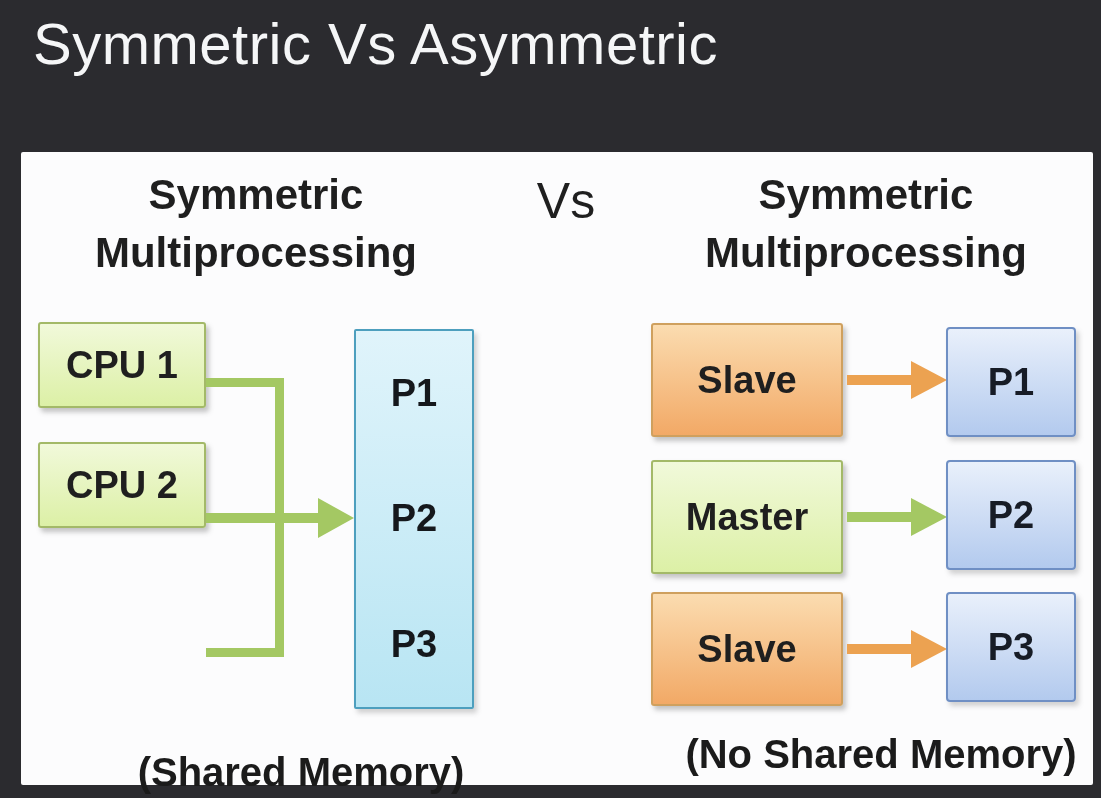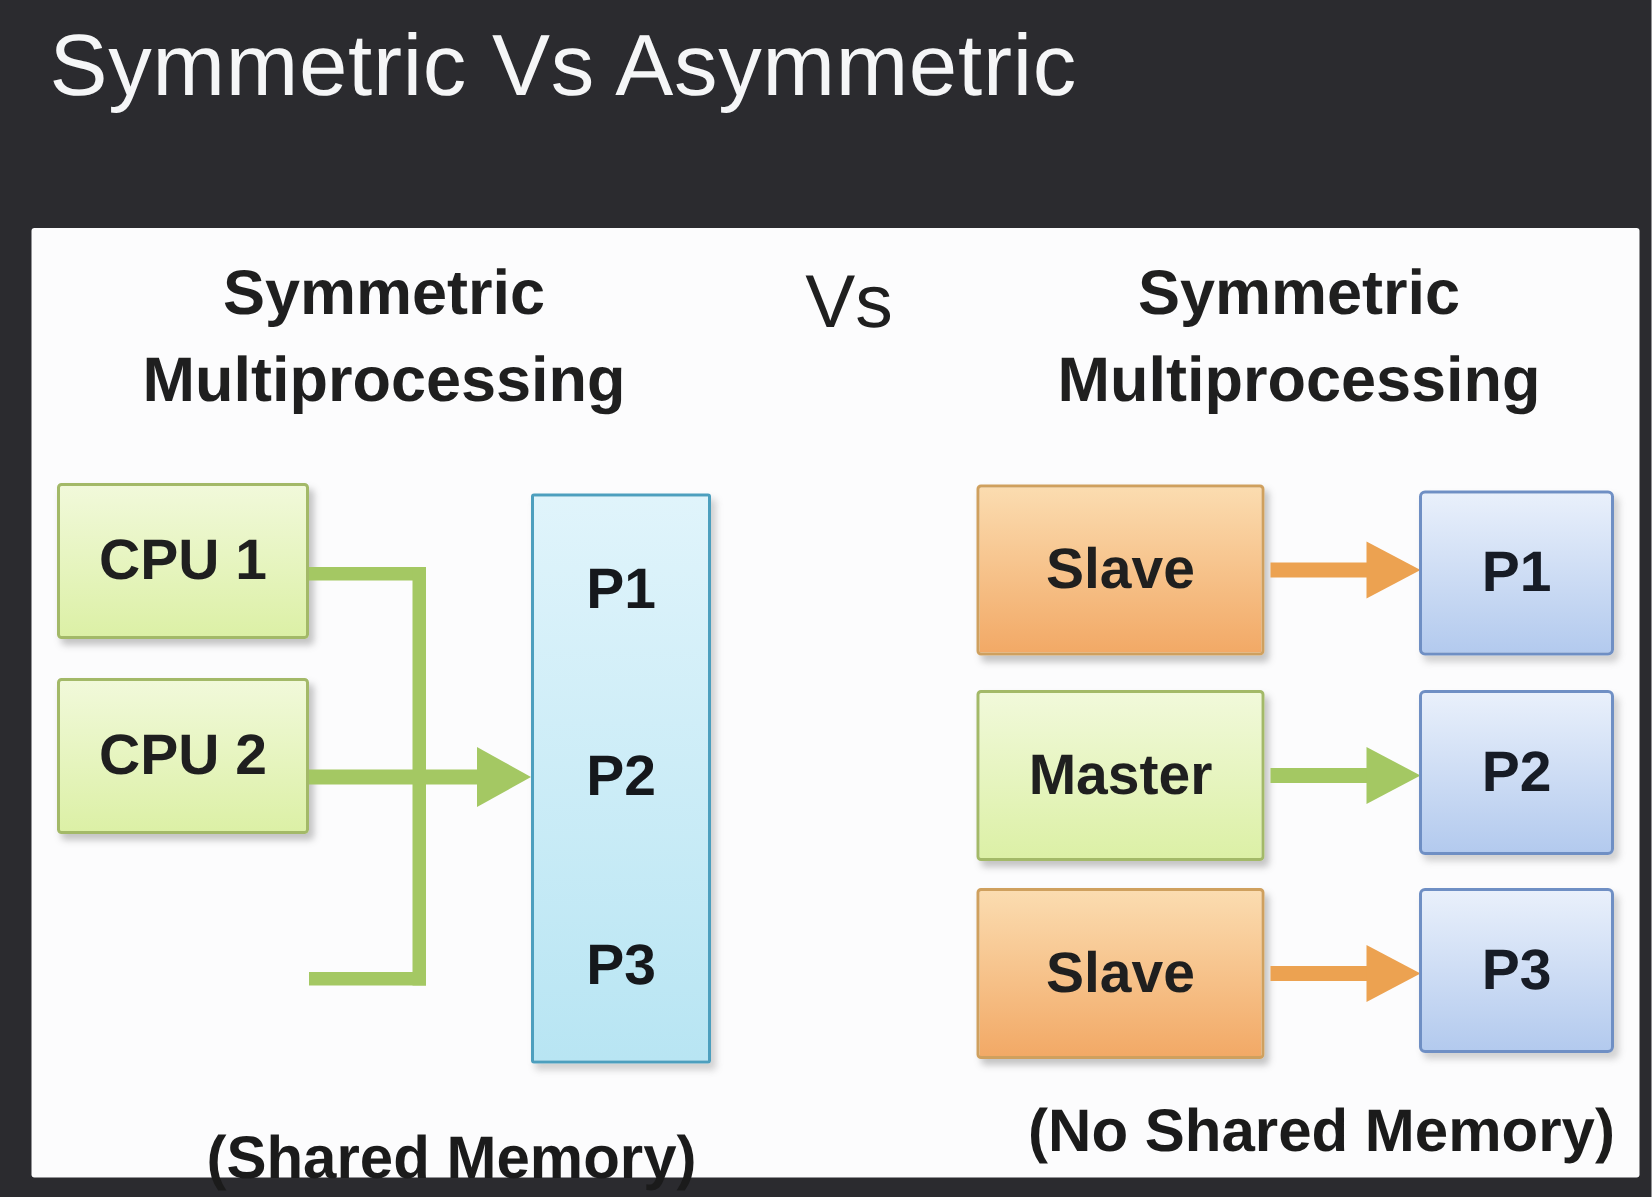--- a/index.html
+++ b/index.html
@@ -39,22 +39,22 @@
     box-shadow: 3px 4px 5px rgba(90,90,90,0.35);
   }
   .green-box {
     background: linear-gradient(180deg, var(--green-box-top) 0%, var(--green-box-bottom) 100%);
     border:2px solid var(--green-box-border);
   }
   .orange-box {
     background: linear-gradient(180deg, var(--orange-box-top) 0%, var(--orange-box-bottom) 100%);
     border:2px solid var(--orange-box-border);
   }
-  .cpu { left:17px; width:168px; height:104px; }
-  .cpu1 { top:170px; } .cpu2 { top:300px; } .cpu3 { top:446px; }
+  .cpu { left:17px; width:168px; height:86px; }
+  .cpu1 { top:170px; } .cpu2 { top:290px; } .cpu3 { top:446px; }
   .memory-box {
     position:absolute; left:333px; top:177px; width:120px; height:380px;
     background: linear-gradient(180deg, var(--memory-box-top) 0%, var(--memory-box-bottom) 100%);
     border:2px solid var(--memory-box-border);
     border-radius:2px;
     display:flex; flex-direction:column; justify-content:space-around; align-items:center;
     box-shadow: 3px 4px 5px rgba(110,110,110,0.3);
   }
   .memory-box .p-label {
     font-weight:bold; font-size:38px; color:#15181c;

